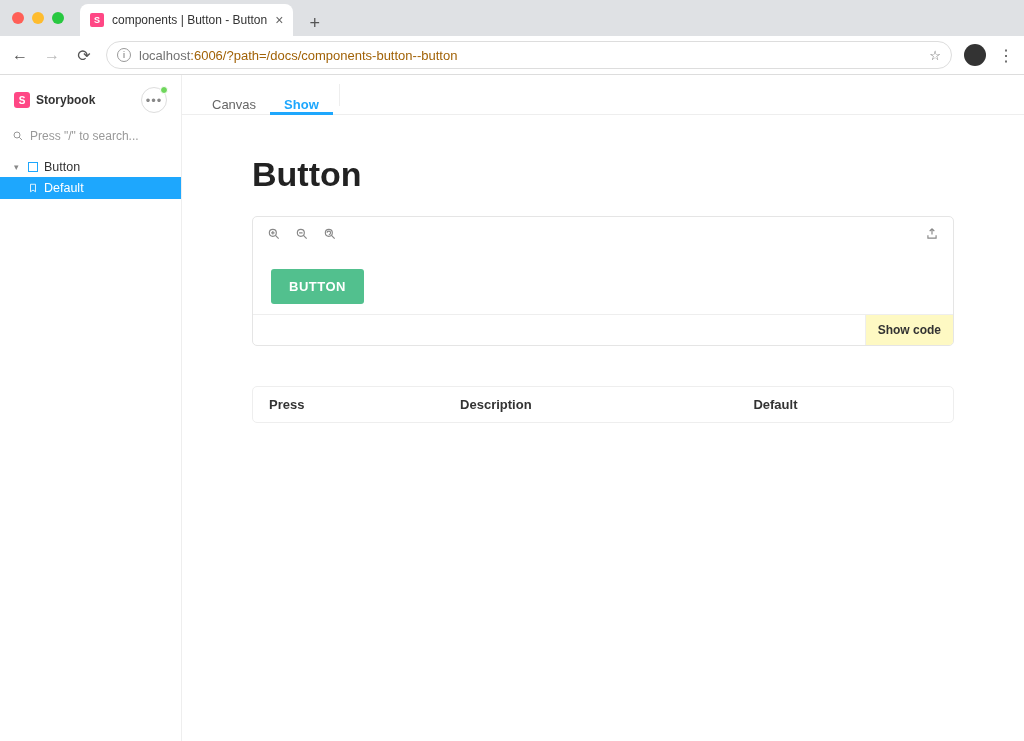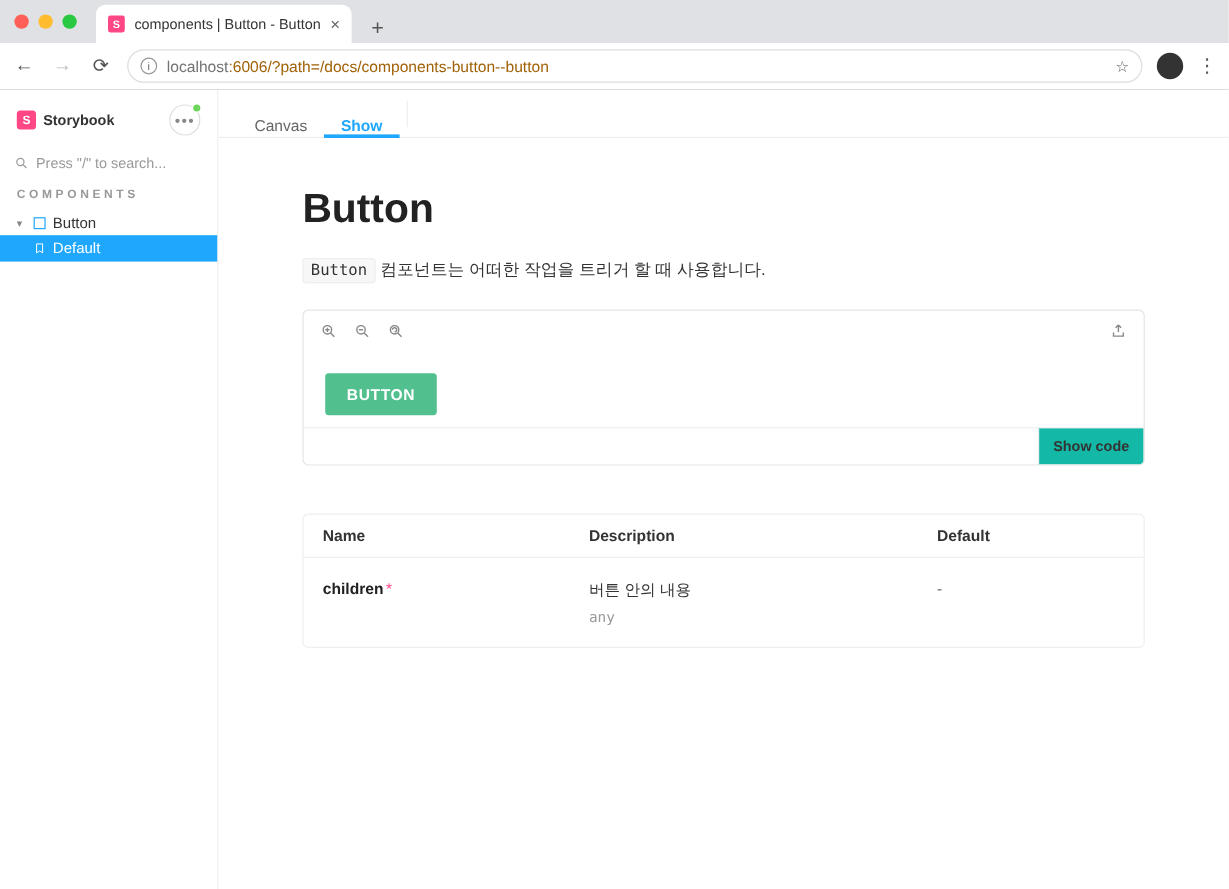--- a/index.html
+++ b/index.html
@@ -61,21 +61,21 @@
 .doc-desc { font-size:14px; color:#333; margin-bottom:24px; }
 .inline-code { font-family: ui-monospace, Menlo, monospace; background:#f7f7f7; border:1px solid #eee; padding:2px 6px; border-radius:3px; font-size:13px; color:#333;}
 
 .preview-box { border:1px solid #e5e5e5; border-radius:5px; margin-bottom:40px; overflow:hidden; }
 .preview-toolbar { display:flex; align-items:center; padding:10px 14px; gap:14px; color:#888; border-bottom: 0; }
 .preview-toolbar svg { width:14px; height:14px; cursor:pointer;}
 .preview-toolbar .spacer { flex:1; }
 .preview-canvas { padding: 18px 18px 10px; }
 .demo-button { background:#52c08e; color:#fff; border:none; padding:10px 18px; font-size:13px; font-weight:700; letter-spacing:0.5px; border-radius:3px; cursor:pointer; }
 .preview-footer { display:flex; justify-content:flex-end; border-top:1px solid #eee; }
-.show-code-btn { padding:8px 12px; font-size:12px; font-weight:600; color:#333; background:#14b8a6; border:none; border-left:1px solid #eee; cursor:pointer;}
+.show-code-btn { padding:8px 12px; font-size:12px; font-weight:600; color:#333; background:#fef9c3; border:none; border-left:1px solid #eee; cursor:pointer;}
 
 .args-table { width:100%; border-collapse:collapse; }
 .args-table th { text-align:left; font-size:13px; color:#333; font-weight:700; padding:10px 16px; }
 .args-table td { padding:18px 16px; border-top:1px solid #eee; vertical-align:top; font-size:13px; }
 .arg-name { font-weight:700; color:#222; }
 .arg-required { color:#ff4785; margin-left:2px; }
 .arg-desc { color:#333; font-size:13px; margin-bottom:6px; }
 .arg-type { font-family: ui-monospace, Menlo, monospace; color:#999; font-size:12px; }
 .arg-default { color:#666; }
 .args-table thead th { border-bottom: 0; }
@@ -124,21 +124,20 @@
         <span class="sb-menu-badge"></span>
       </div>
     </div>
     <div class="sb-search">
       <svg viewBox="0 0 24 24" fill="none" stroke="#999" stroke-width="2">
           <circle cx="10" cy="10" r="6"></circle>
           <line x1="20" y1="20" x2="14.5" y2="14.5"></line>
         </svg>
       <span>Press "/" to search...</span>
     </div>
-    <div class="sb-section-label">COMPONENTS</div>
     <div class="sb-tree-item">
       <span class="sb-caret">▾</span>
       <span class="sb-comp-icon"></span>
       <span>Button</span>
     </div>
     <div class="sb-story-item active">
       <svg class="sb-story-icon" viewBox="0 0 24 24" fill="none" stroke="#fff" stroke-width="2">
           <path d="M6 3h12v18l-6-4-6 4z"></path>
         </svg>
       <span>Default</span>
@@ -152,23 +151,20 @@
             <span>Canvas</span>
           </div>
       <div class="doc-tab active">
             <span>Show</span>
           </div>
       <div class="doc-sep"></div>
     </div>
 
     <div class="doc-body">
       <h1 class="doc-title">Button</h1>
-      <p class="doc-desc">
-        <code class="inline-code">Button</code><span> 컴포넌트는 어떠한 작업을 트리거 할 때 사용합니다.</span>
-      </p>
 
       <div class="preview-box">
         <div class="preview-toolbar">
           <svg viewBox="0 0 24 24" fill="none" stroke="#888" stroke-width="2">
                 <circle cx="10" cy="10" r="6"></circle>
                 <line x1="20" y1="20" x2="14.5" y2="14.5"></line>
                 <line x1="7" y1="10" x2="13" y2="10"></line>
                 <line x1="10" y1="7" x2="10" y2="13"></line>
               </svg>
           <svg viewBox="0 0 24 24" fill="none" stroke="#888" stroke-width="2">
@@ -191,33 +187,25 @@
         </div>
         <div class="preview-footer">
           <button class="show-code-btn">Show code</button>
         </div>
       </div>
 
       <div class="args-wrapped">
       <table class="args-table">
         <thead>
           <tr>
-            <th>Name</th>
+            <th>Press</th>
             <th>Description</th>
             <th>Default</th>
           </tr>
         </thead>
         <tbody>
-          <tr>
-            <td><span class="arg-name">children</span><span class="arg-required">*</span></td>
-            <td>
-                    <div class="arg-desc">버튼 안의 내용</div>
-                    <div class="arg-type">any</div>
-                  </td>
-            <td class="arg-default">-</td>
-          </tr>
         </tbody>
       </table>
       </div>
     </div>
     </div>
   </div>
 </div>
 
 </body></html>

